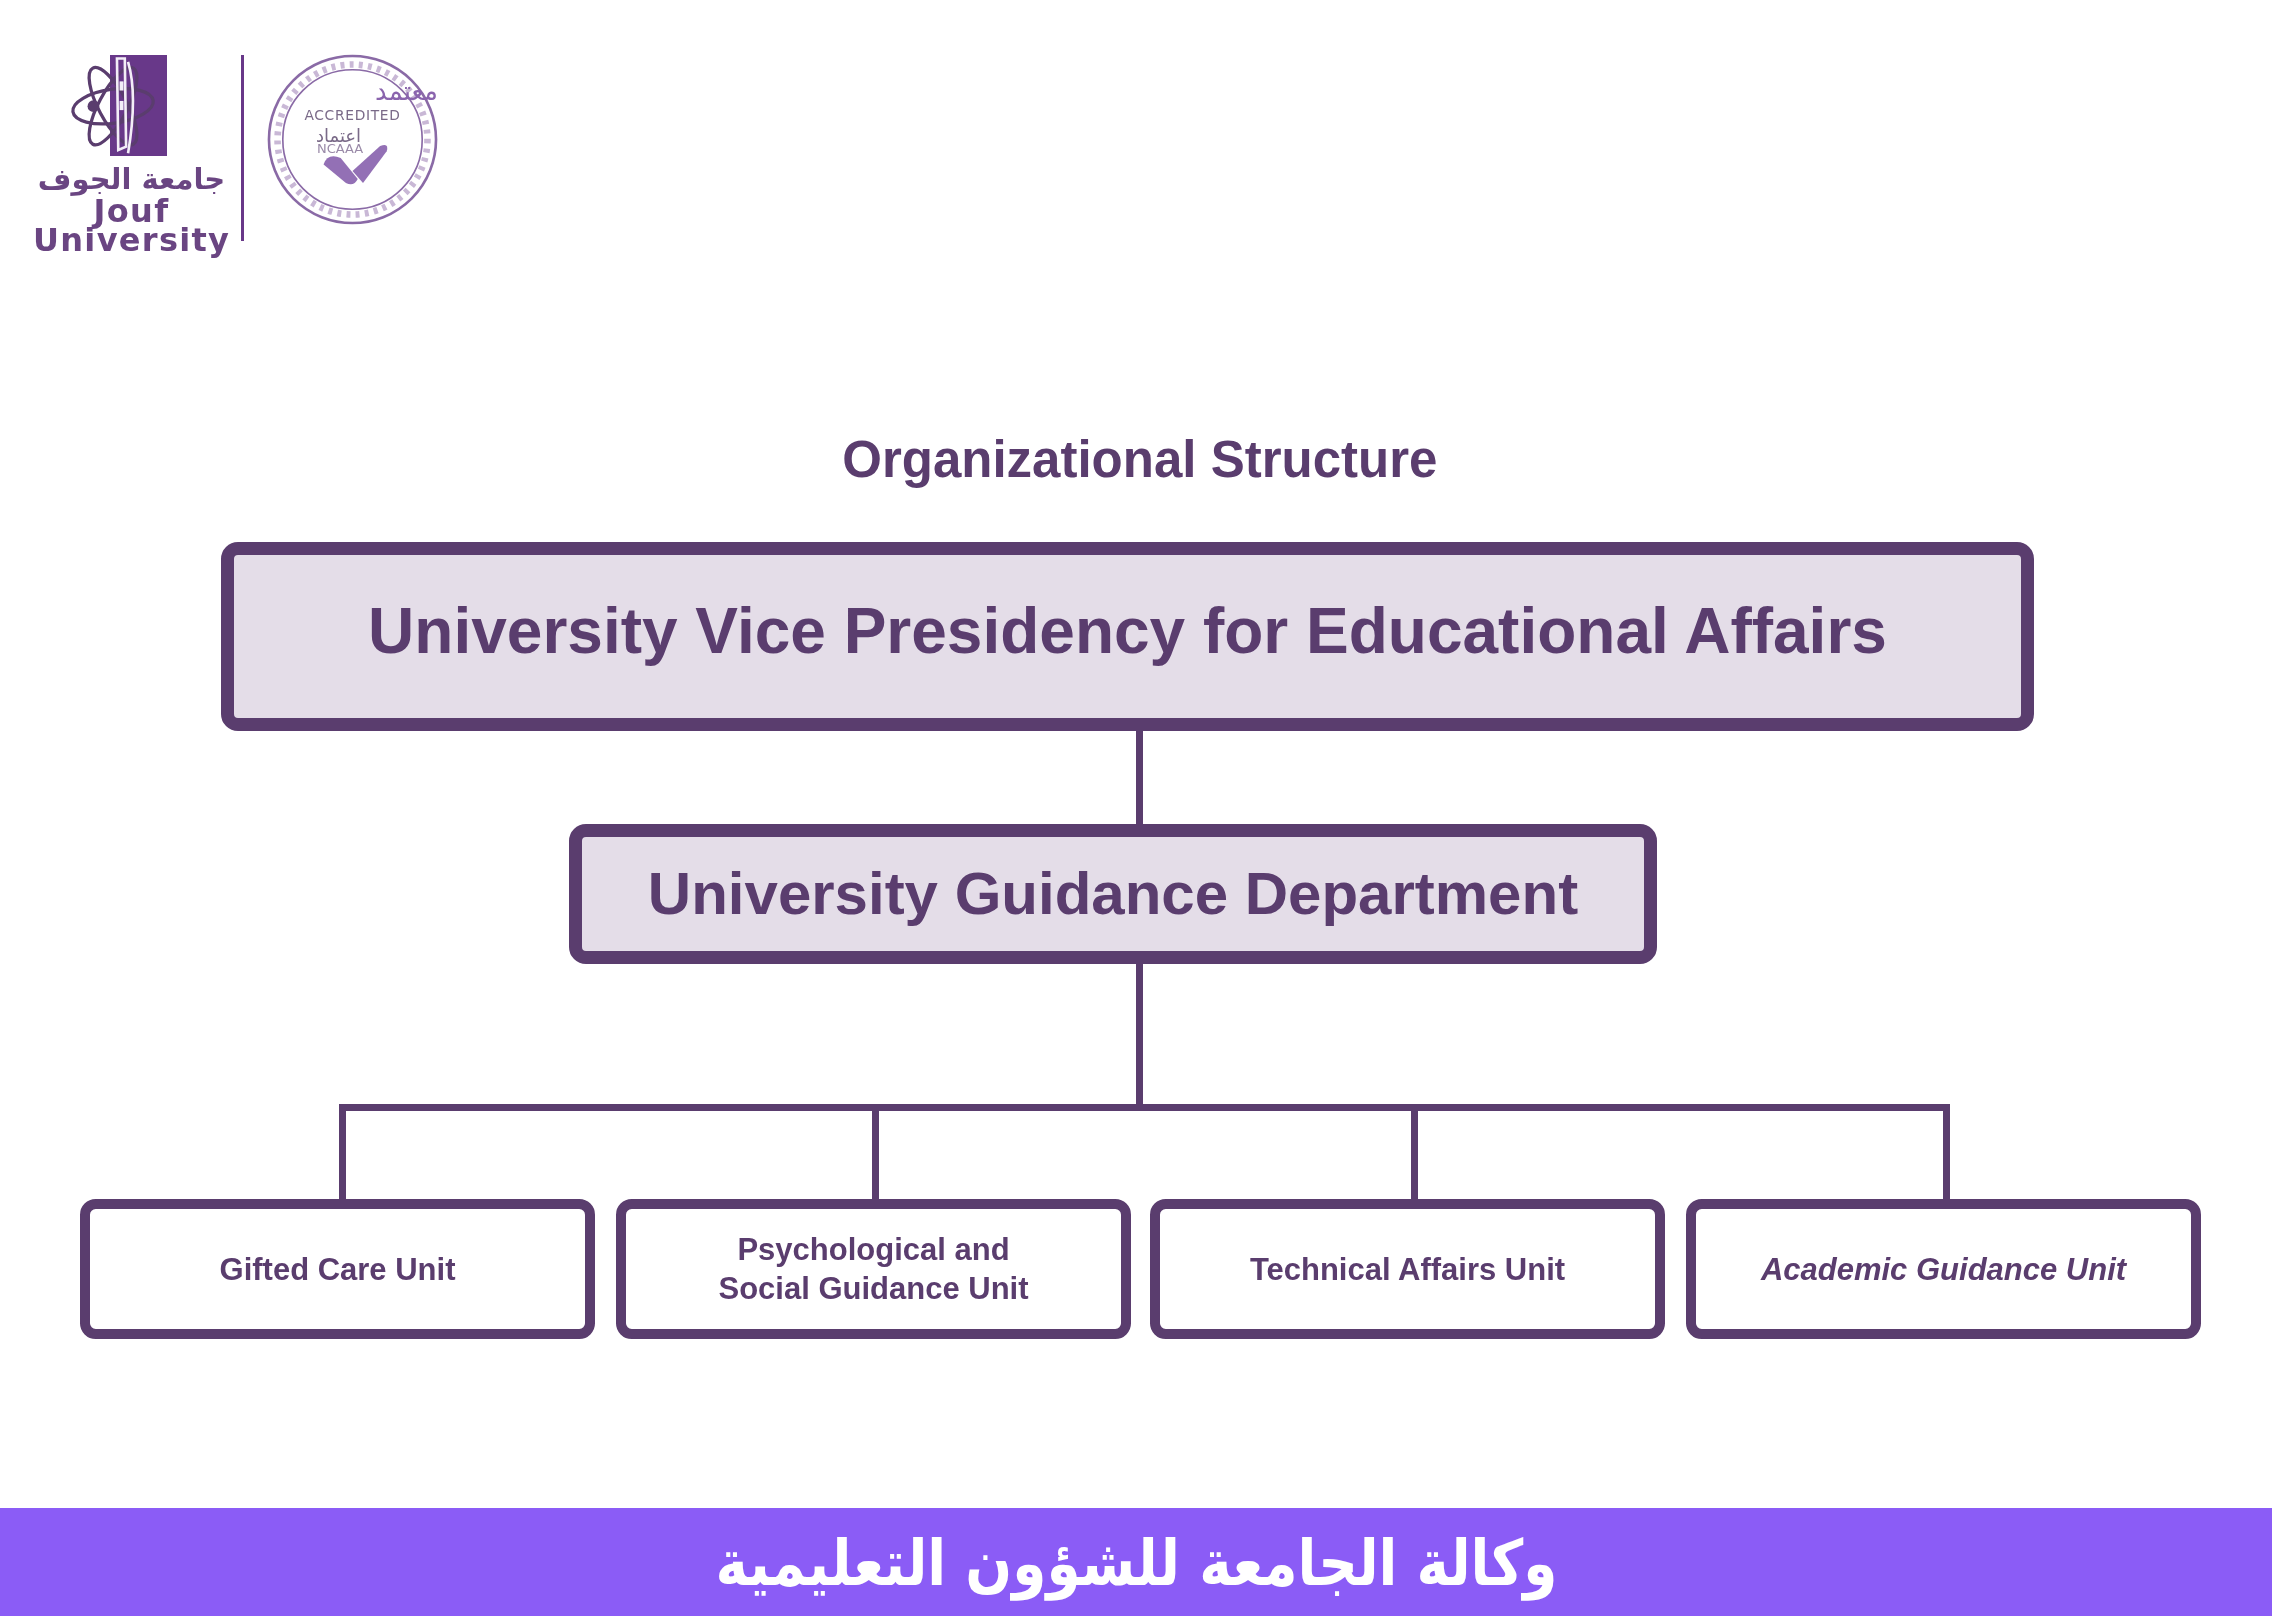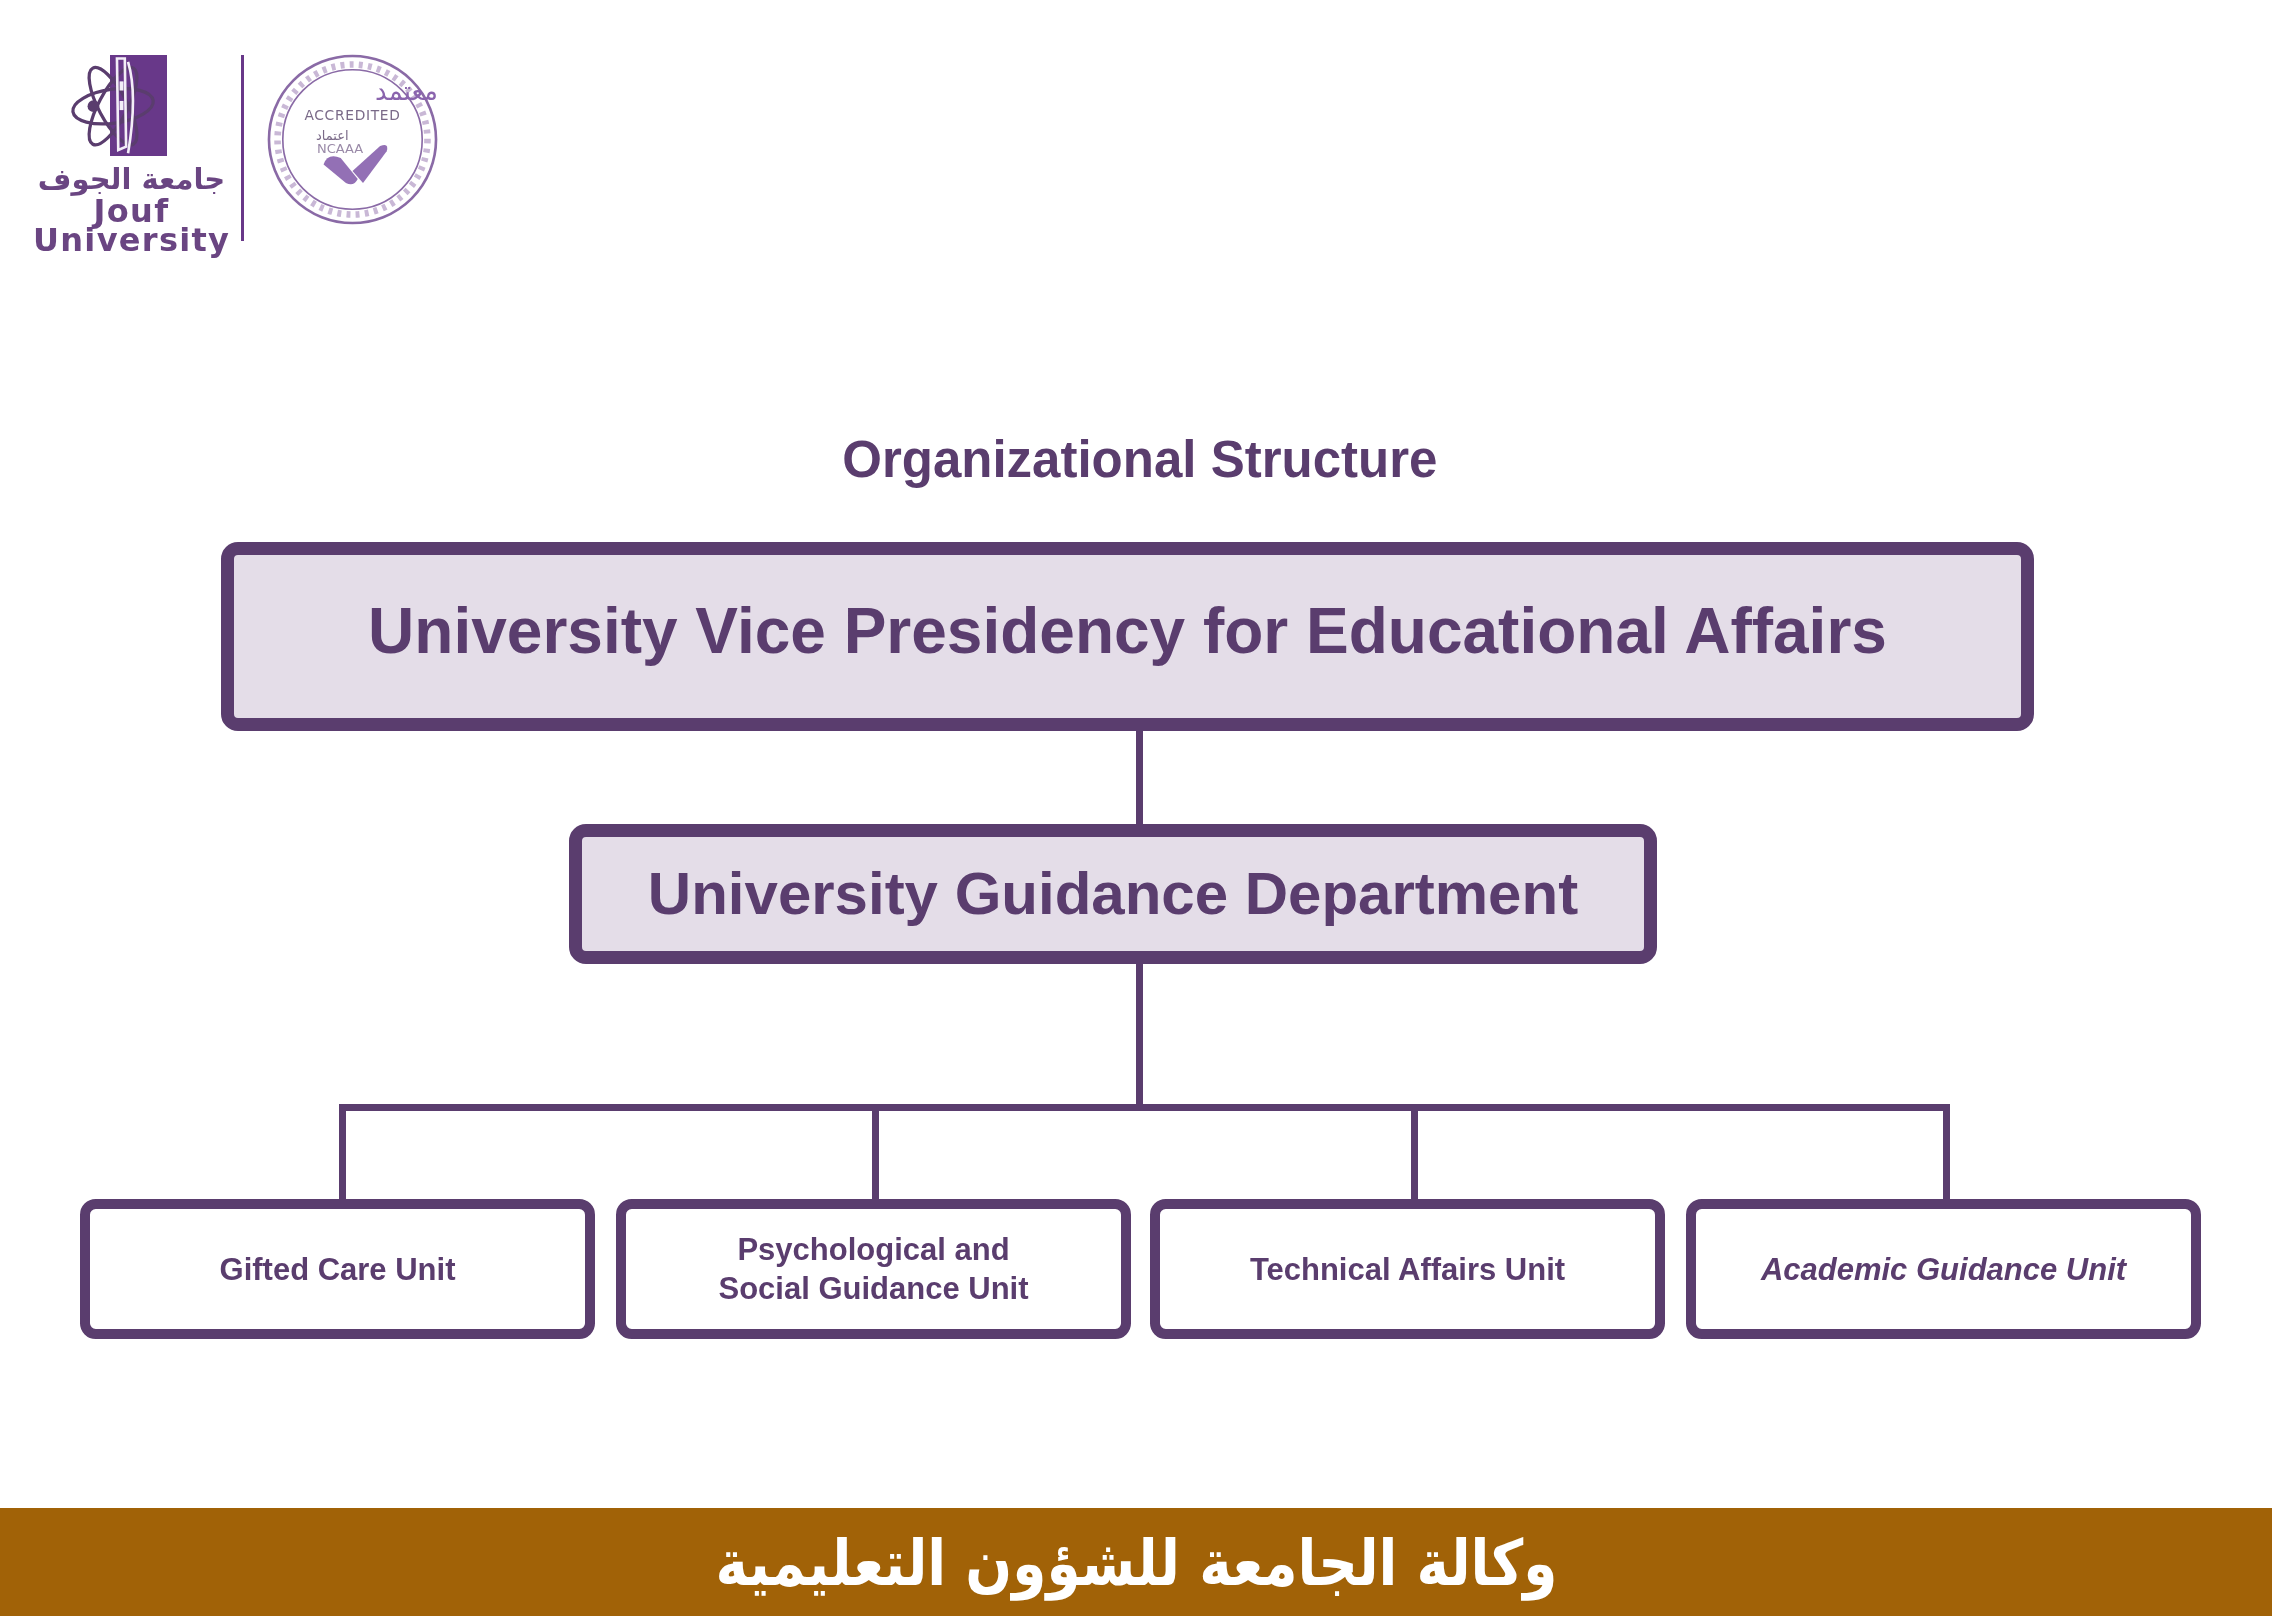--- a/index.html
+++ b/index.html
@@ -36,21 +36,21 @@
       font-family: "DejaVu Sans", sans-serif; font-weight: normal; font-size: 26px;
       color: #8a64ad; direction: rtl; line-height: 29px;
     }
     .seal-en {
       left: 267px; top: 108px; width: 171px; text-align: center;
       font-family: "DejaVu Sans", sans-serif; font-size: 13.8px; color: #7a6a88; line-height: 15.7px;
       letter-spacing: 0.7px;
     }
     .seal-ar-small {
       left: 316px; top: 129px; width: 46px; text-align: left;
-      font-family: "DejaVu Sans", sans-serif; font-size: 13px; color: #7a6a88;
+      font-family: "DejaVu Sans", sans-serif; font-size: 18px; color: #7a6a88;
       direction: rtl; line-height: 14.4px;
     }
     .seal-ncaaa {
       left: 317px; top: 144px; font-family: "DejaVu Sans", sans-serif;
       font-size: 13px; color: #9a8aa8; line-height: 9.2px;
     }
 
     
     .title {
       left: 0; width: 2273px; top: 430px; text-align: center;
@@ -103,21 +103,21 @@
     .v-mid { left: 1136px; top: 962px; width: 6.6px; height: 147px; }
     .h-bar { left: 339px; top: 1104px; width: 1611px; height: 6.6px; }
     .v-u1 { left: 339px; top: 1104px; width: 6.6px; height: 98px; }
     .v-u2 { left: 872px; top: 1104px; width: 6.6px; height: 98px; }
     .v-u3 { left: 1411px; top: 1104px; width: 6.6px; height: 98px; }
     .v-u4 { left: 1943px; top: 1104px; width: 6.6px; height: 98px; }
 
     
     .footer {
       left: 0; top: 1508px; width: 2273px; height: 109px;
-      background: #a16207;
+      background: #8b5cf6;
       display: flex; align-items: center; justify-content: center;
     }
     .footer-text {
       font-family: "DejaVu Sans", sans-serif;
       font-weight: bold;
       font-size: 55px;
       color: #ffffff;
       direction: rtl;
       line-height: 66px;
       transform: scaleY(1.15);

